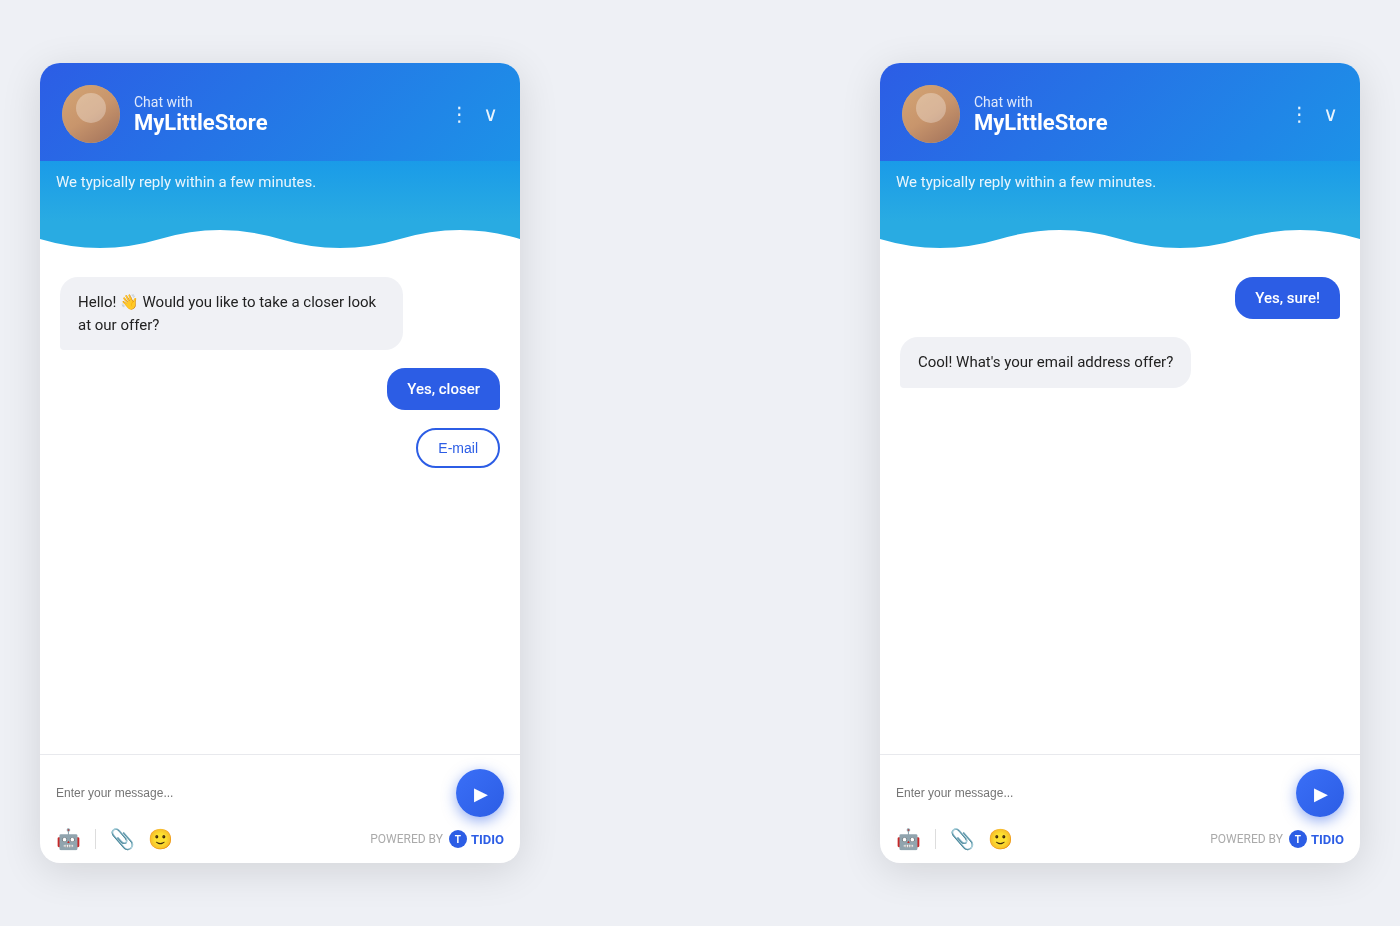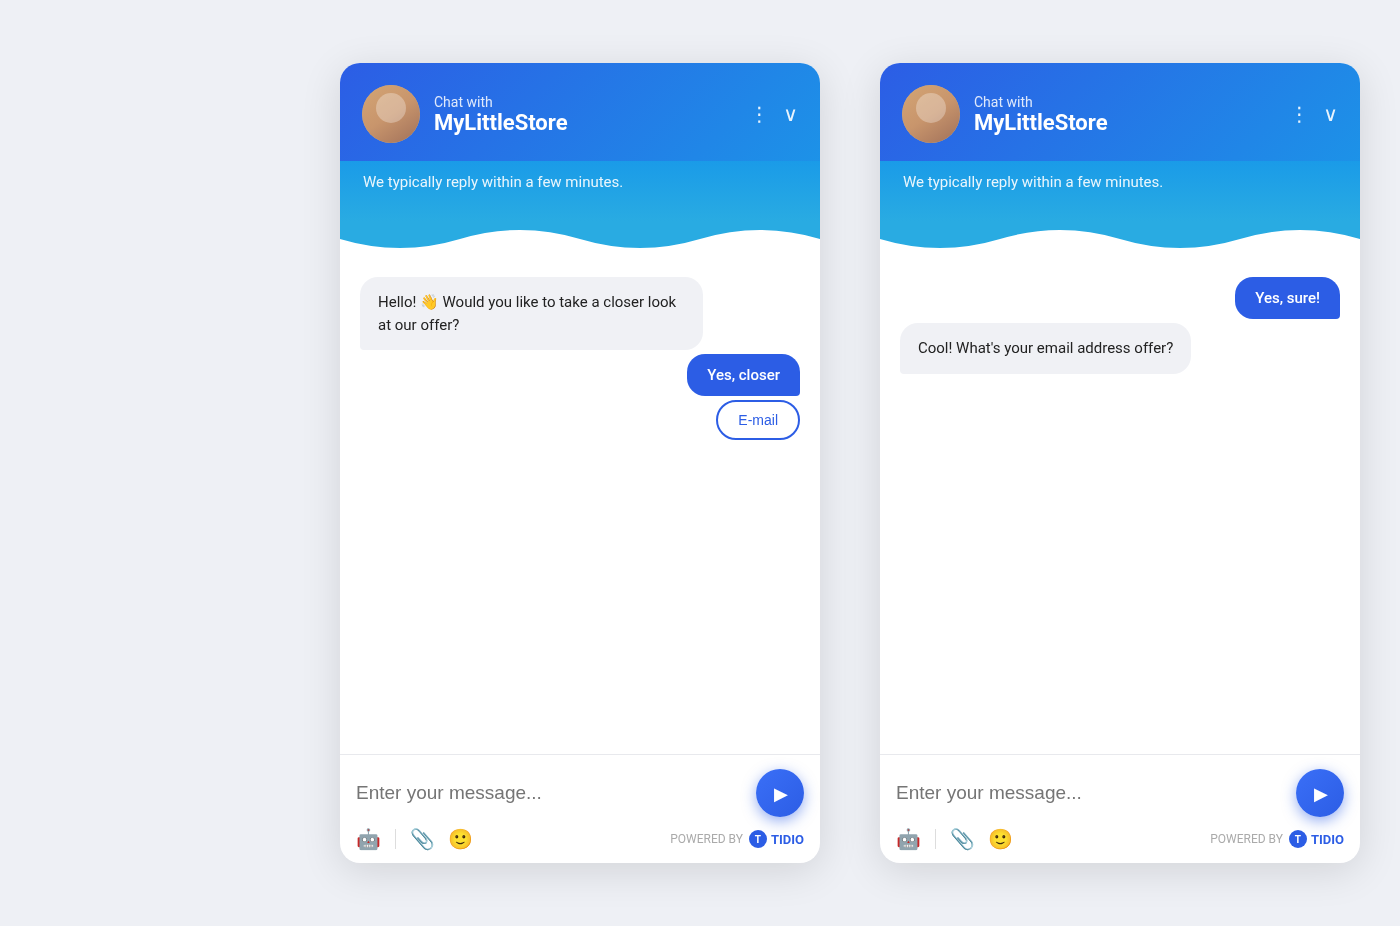--- a/index.html
+++ b/index.html
@@ -12,21 +12,21 @@
       min-height: 926px;
       width: 1400px;
       font-family: -apple-system, BlinkMacSystemFont, 'Segoe UI', Roboto, sans-serif;
     }
 
     .page-wrapper {
       display: flex;
       gap: 60px;
       padding: 40px;
       align-items: flex-start;
-      justify-content: flex-end;
+      justify-content: space-between;
       width: 100%;
     }
 
     .chat-widget {
       width: 480px;
       background: #fff;
       border-radius: 20px;
       box-shadow: 0 8px 40px rgba(0,0,0,0.12);
       overflow: hidden;
       display: flex;
@@ -104,35 +104,35 @@
 
     .header-icon {
       color: #fff;
       font-size: 20px;
       cursor: pointer;
       opacity: 0.9;
     }
 
     .chat-header-sub {
       background: linear-gradient(180deg, #1a9be8 0%, #29abe2 100%);
-      padding: 12px 22px 30px 23px;
+      padding: 12px 22px 30px 16px;
     }
 
     .reply-time {
       color: #fff;
       font-size: 15px;
       opacity: 0.9;
     }
 
     .chat-body {
       flex: 1;
       padding: 20px 20px 16px 20px;
       display: flex;
       flex-direction: column;
-      gap: 4px;
+      gap: 18px;
       overflow-y: auto;
     }
 
     .message-bot {
       align-self: flex-start;
       background: #f0f1f5;
       border-radius: 18px 18px 18px 4px;
       padding: 14px 18px;
       max-width: 78%;
       font-size: 15px;
@@ -179,21 +179,21 @@
       display: flex;
       align-items: center;
       gap: 10px;
       margin-bottom: 10px;
     }
 
     .message-input {
       flex: 1;
       border: none;
       outline: none;
-      font-size: 19px;
+      font-size: 12px;
       color: #aaa;
       background: transparent;
     }
 
     .send-btn {
       width: 48px;
       height: 48px;
       background: linear-gradient(135deg, #3a6ff7, #2c5de5);
       border-radius: 50%;
       display: flex;

